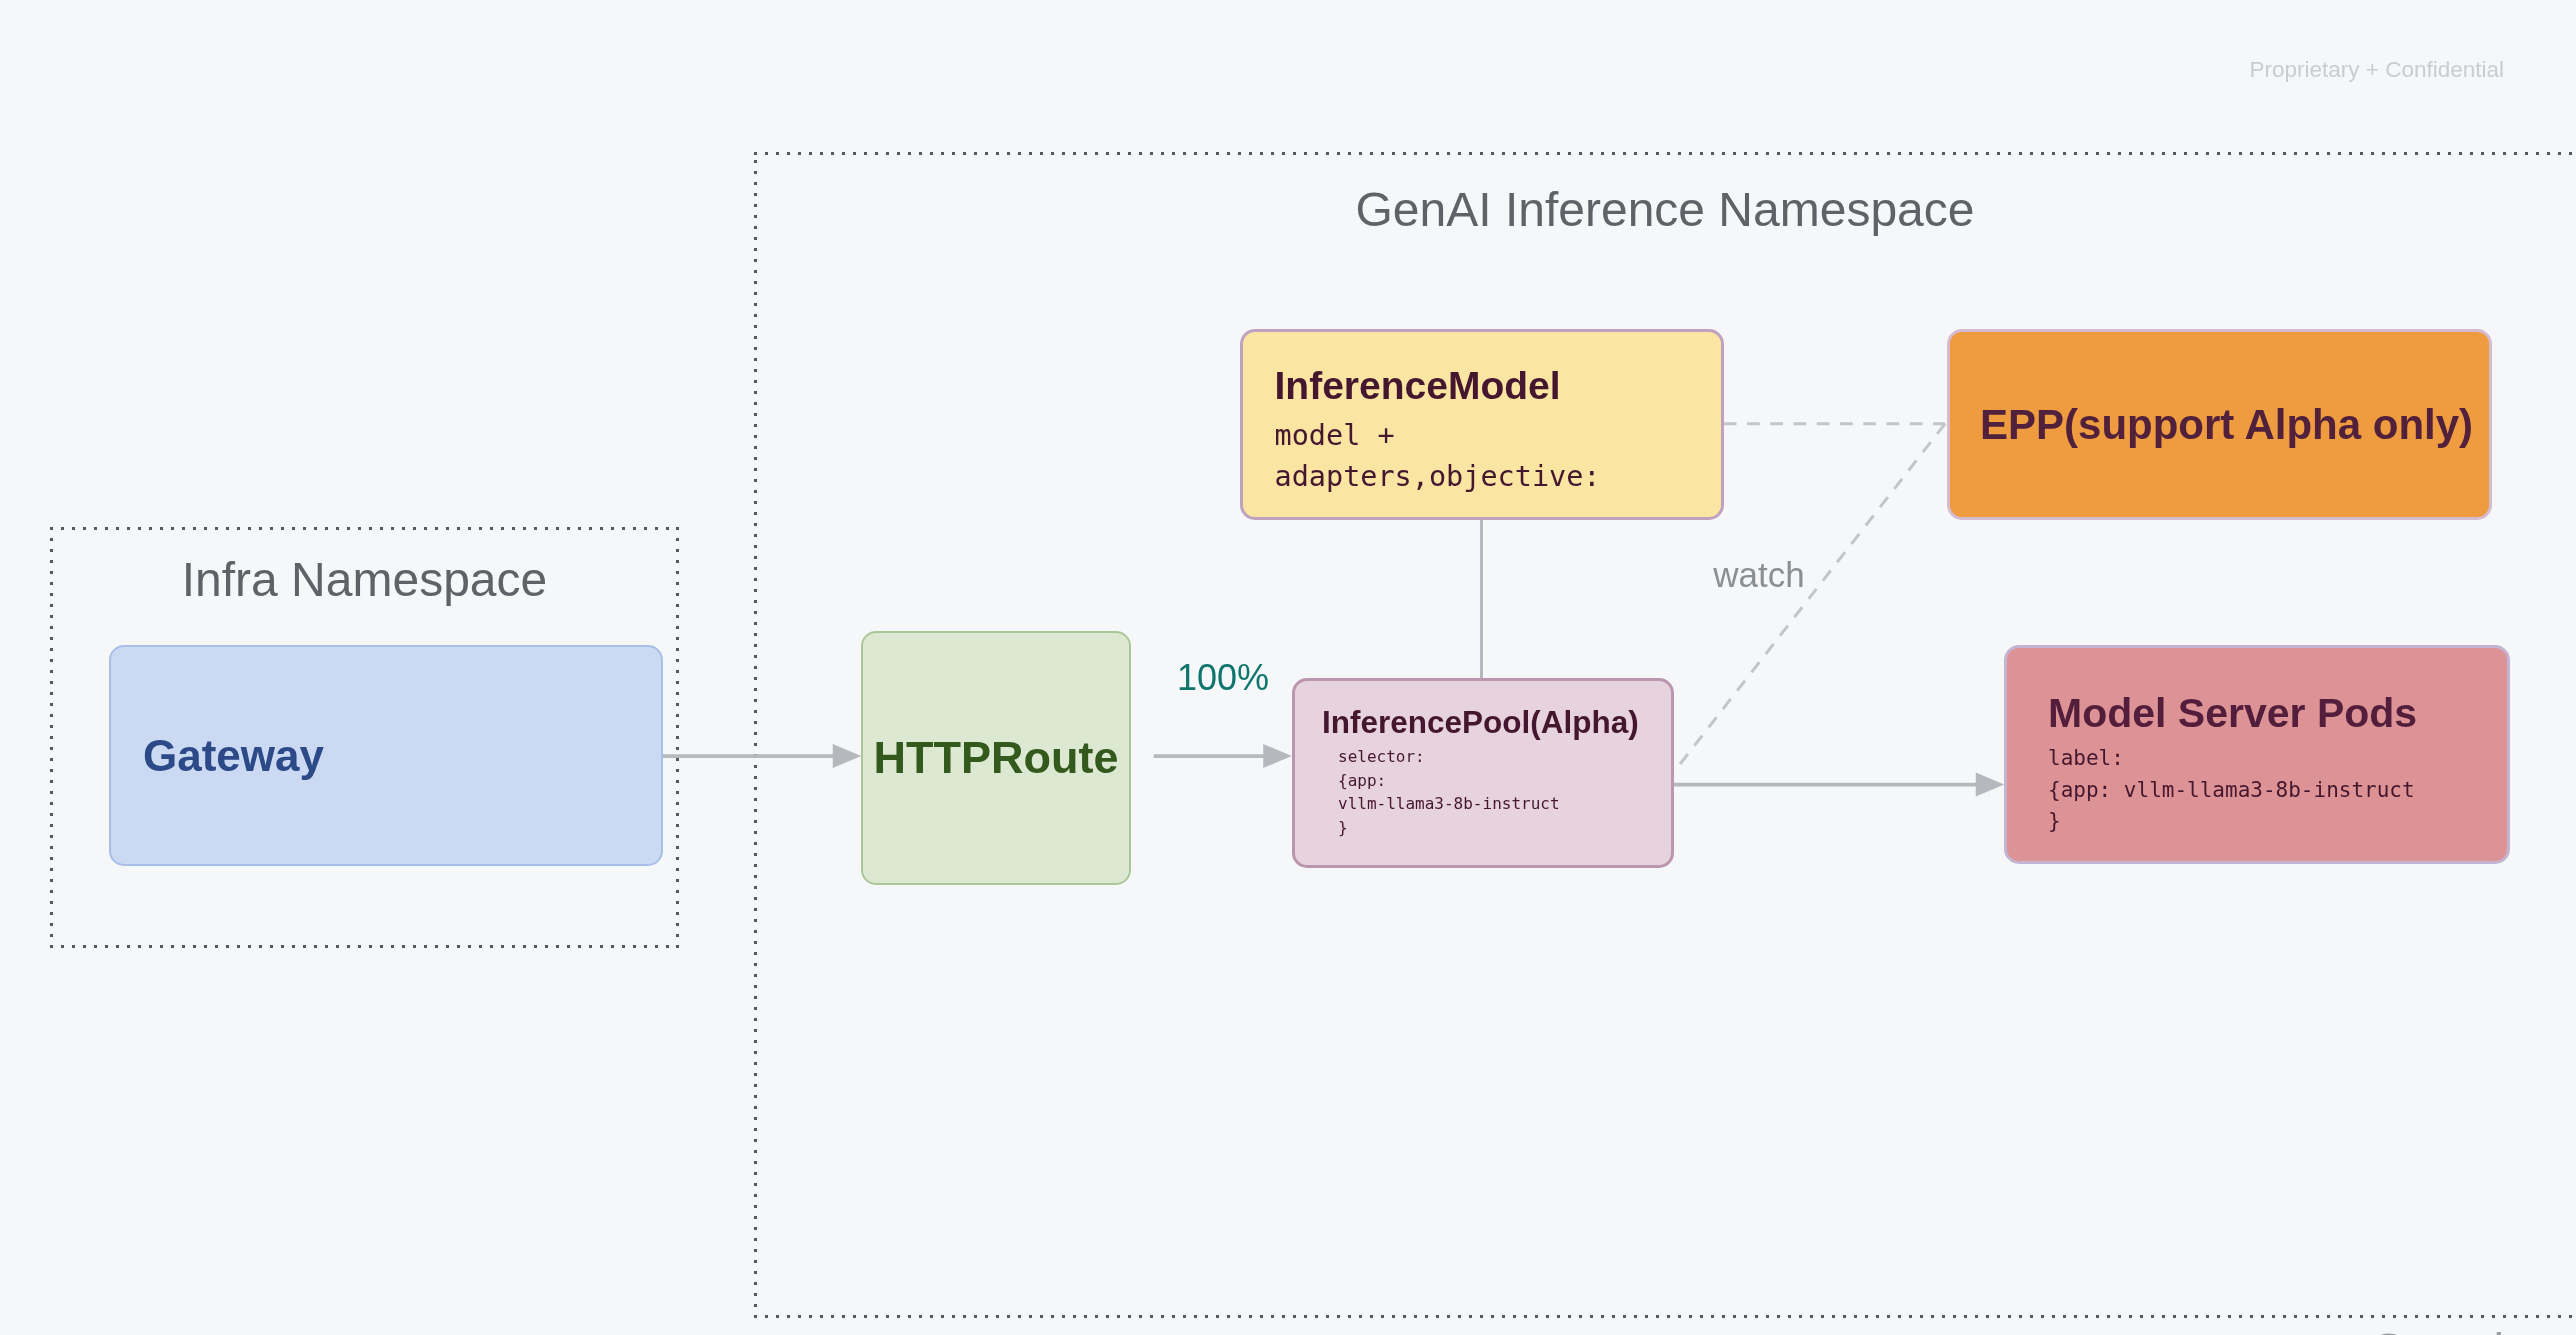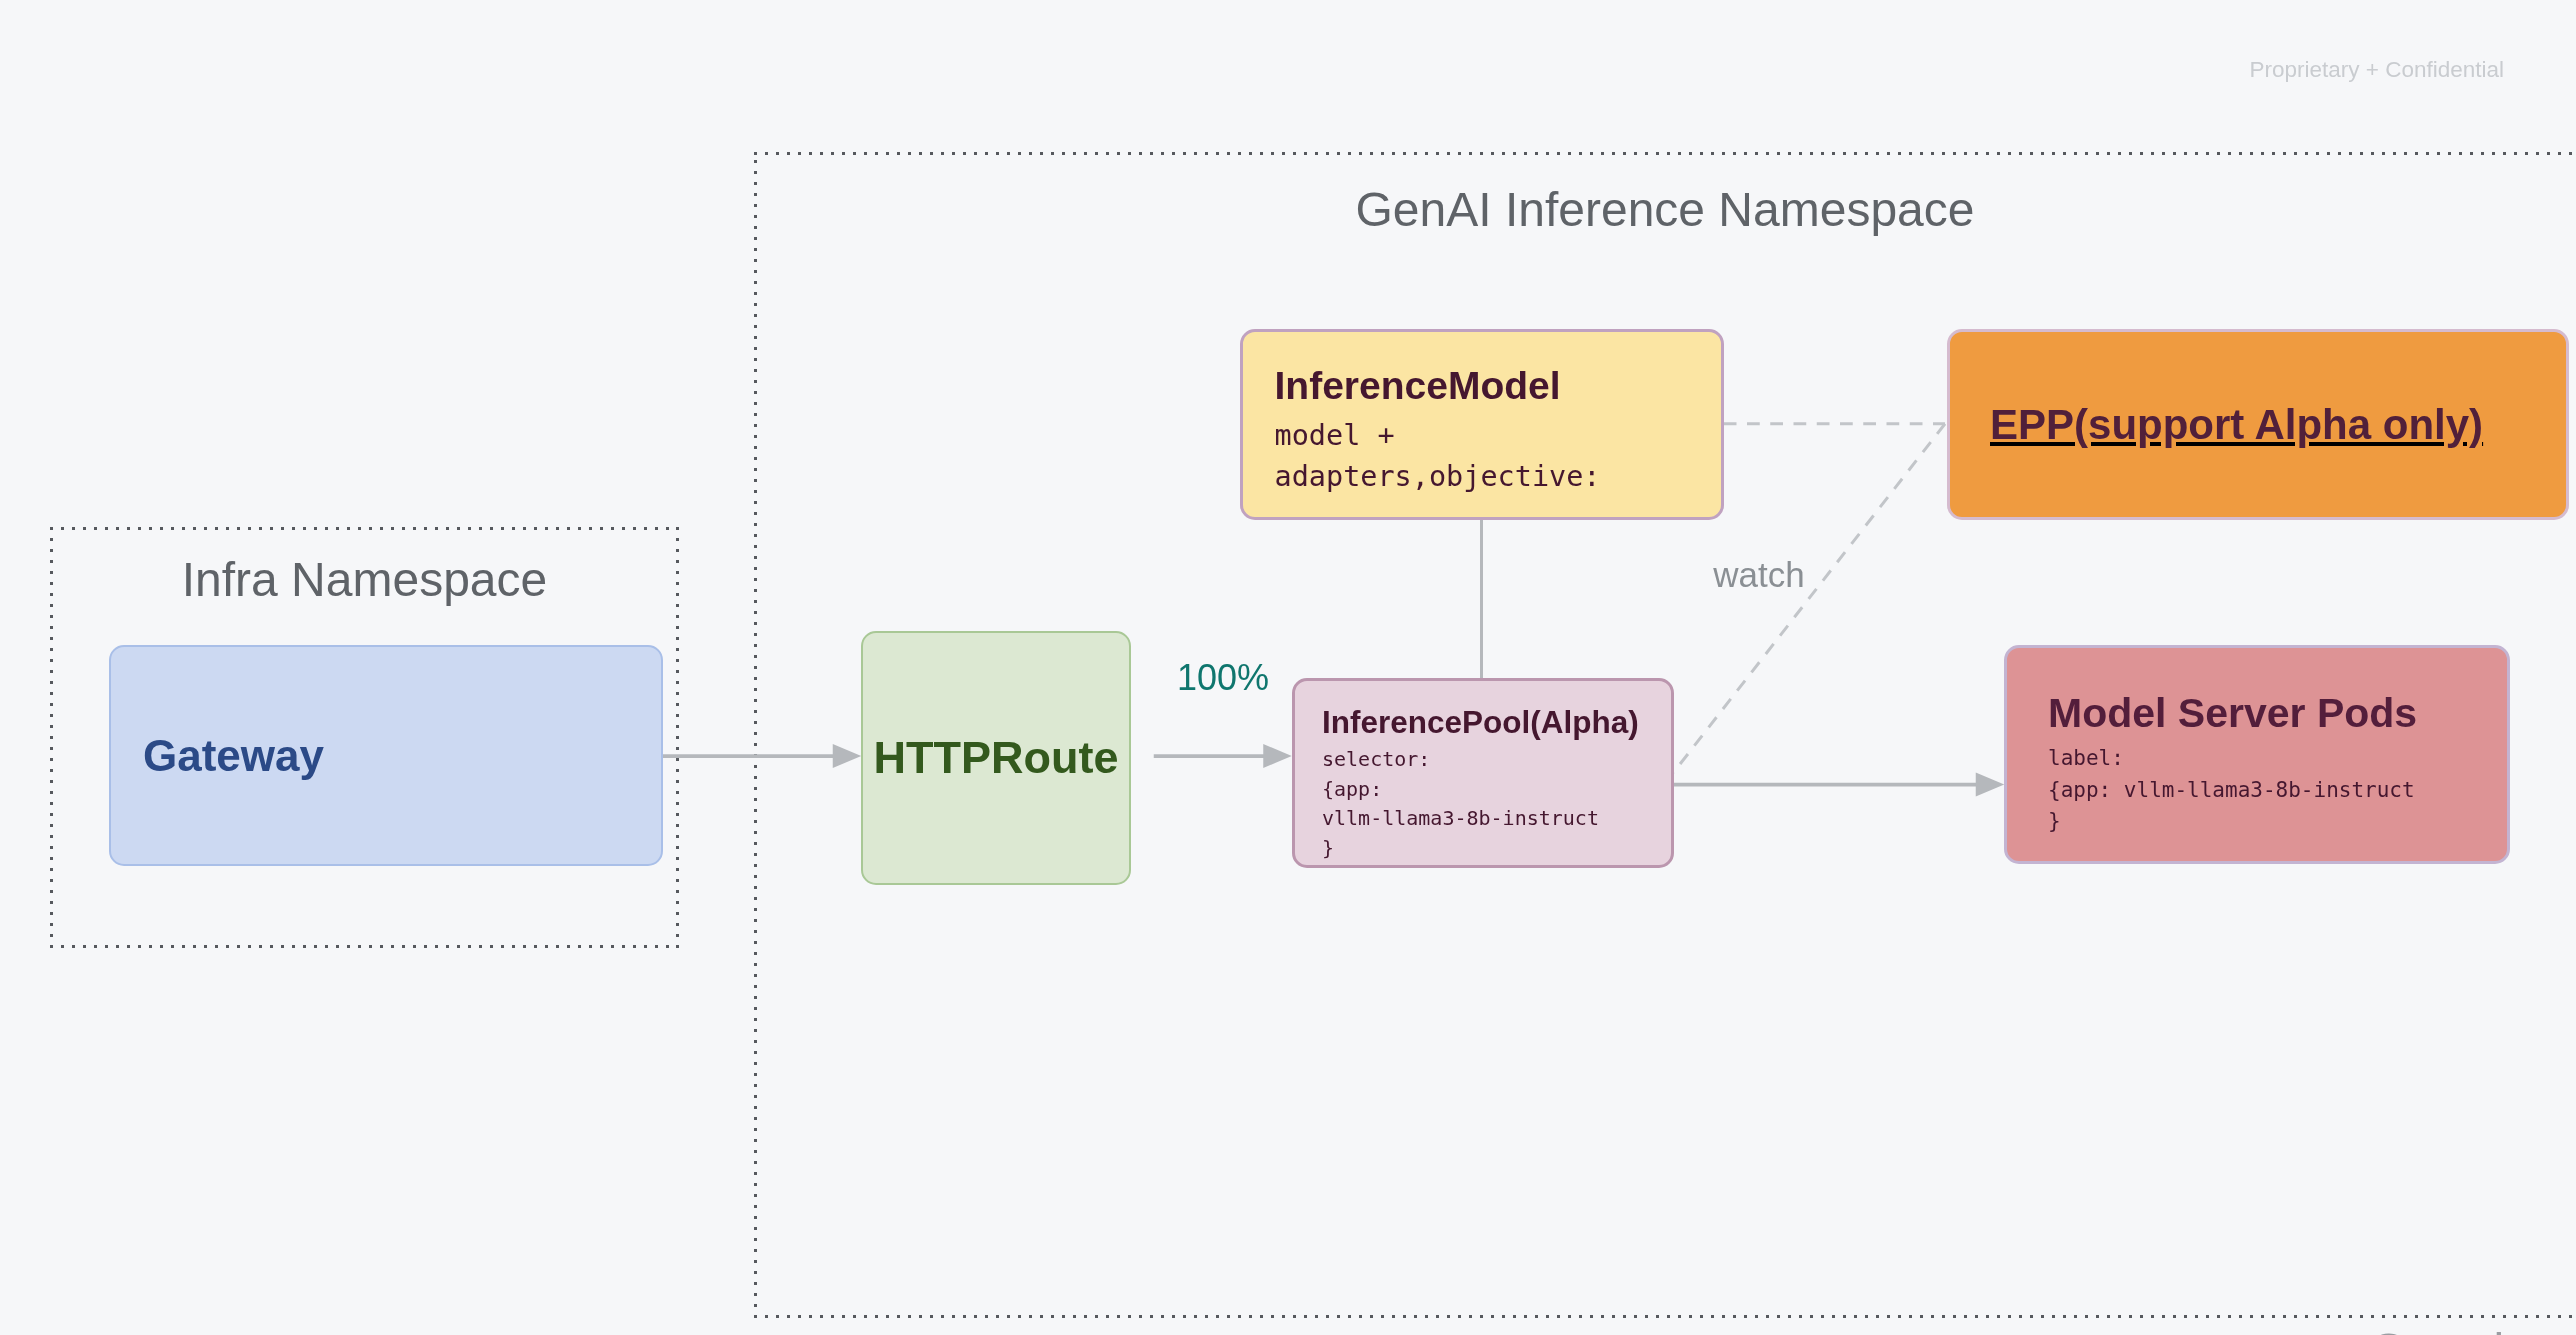--- a/index.html
+++ b/index.html
@@ -39,32 +39,32 @@
   }
   .node-httproute .node-title{font-size:45px;font-weight:bold;color:#33591d;}
   .node-inference-model{
     left:1240px;top:329px;width:484px;height:191px;
     background:#fbe5a3;border:3px solid #c0a2c0;
     padding:31.5px 0 0 31.5px;
   }
   .node-inference-model .node-title{font-size:39px;font-weight:bold;color:#45172f;margin-bottom:7.5px;}
   .node-inference-model .node-body{font-family:"DejaVu Sans Mono",monospace;font-size:28.5px;line-height:1.45;color:#45172f;white-space:pre-line;}
   .node-epp{
-    left:1947px;top:329px;width:622px;height:191px;
+    left:1947px;top:329px;width:545px;height:191px;
     background:#ef9b40;border:3px solid #d5bbcf;
-    display:flex;align-items:center;padding-left:40px;text-decoration:underline;
+    display:flex;align-items:center;padding-left:30px;
   }
   .node-epp .node-title{font-size:42px;font-weight:bold;color:#51203a;}
   .node-inference-pool{
     left:1292px;top:678px;width:382px;height:190px;
     background:#e7d3de;border:3px solid #bb96ae;
     padding:22.5px 0 0 27px;
   }
   .node-inference-pool .node-title{font-size:31.5px;font-weight:bold;color:#45172f;margin-bottom:4.5px;}
-  .node-inference-pool .node-body{font-family:"DejaVu Sans Mono",monospace;font-size:20px;line-height:1.48;color:#45172f;white-space:pre-line;}
+  .node-inference-pool .node-body{font-family:"DejaVu Sans Mono",monospace;font-size:16px;line-height:1.48;color:#45172f;white-space:pre-line;margin-left:16px;}
   .node-model-server-pods{
     left:2004px;top:645px;width:506px;height:219px;
     background:#dd9395;border:3px solid #c3b4d2;
     padding:42px 0 0 41px;
   }
   .node-model-server-pods .node-title{font-size:41px;font-weight:bold;color:#531e3b;margin-bottom:6px;}
   .node-model-server-pods .node-body{font-family:"DejaVu Sans Mono",monospace;font-size:21px;line-height:1.5;color:#45172f;white-space:pre-line;}
   
   .edge-label-weight{left:1163px;top:657px;width:120px;text-align:center;font-size:36px;color:#0f766e;}
   .edge-label-watch{left:1684px;top:555px;width:150px;text-align:center;font-size:35px;color:#8a8f94;}

